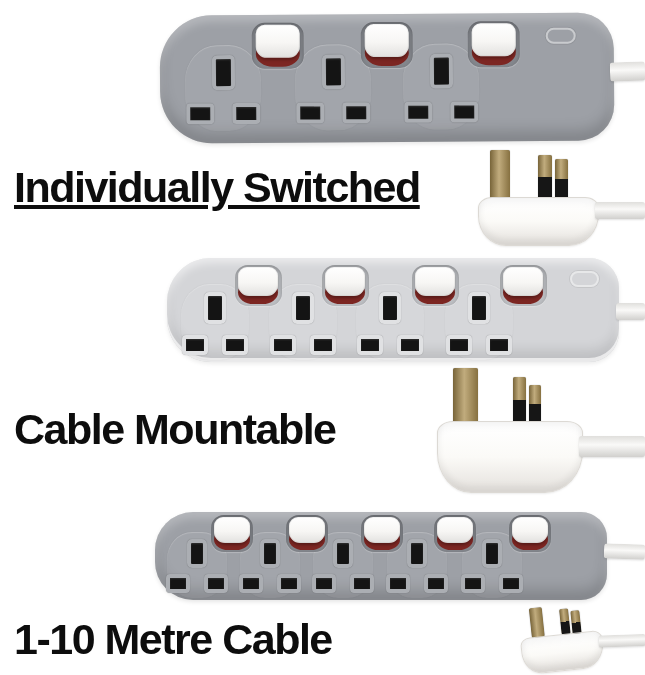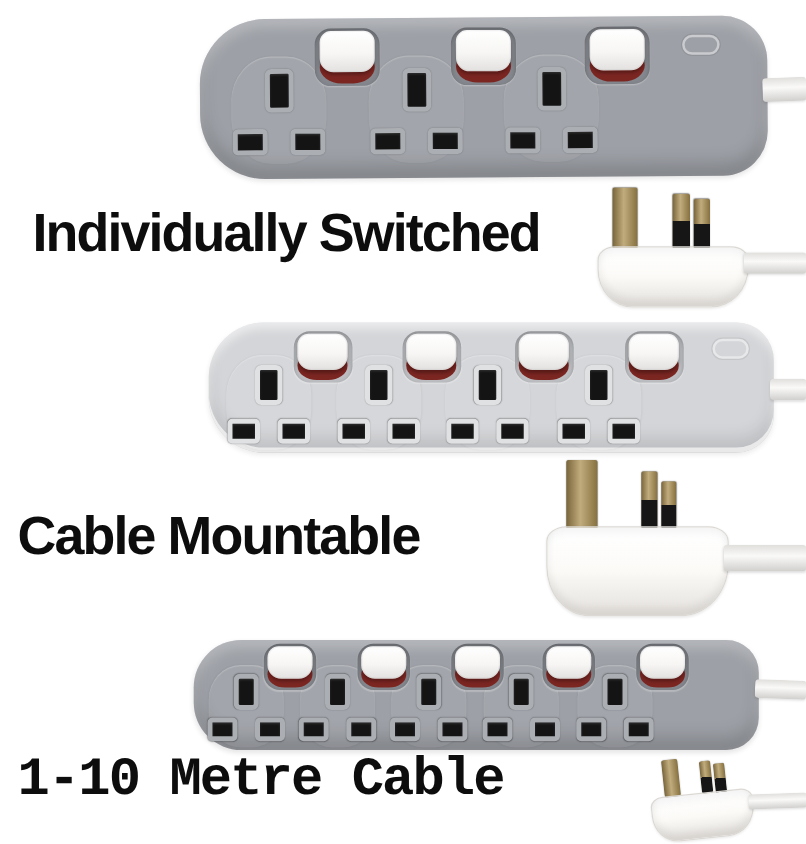--- a/index.html
+++ b/index.html
@@ -81,23 +81,23 @@
   .p3 .pin-live{left:44px;top:9px;width:9px;height:26px;}
   .p3 .pin-neutral{left:55px;top:12px;width:9px;height:24px;}
   .p3 .plug-cable{left:80px;top:41px;width:47px;height:12px;transform:rotate(4deg);}
 
   
   .caption{position:absolute;margin:0;font-weight:700;font-size:43px;line-height:1.1;
     letter-spacing:-1.5px;white-space:nowrap;color:var(--caption-text);
     text-shadow:-1px -1px 0 rgba(255,255,255,.85), 1px -1px 0 rgba(255,255,255,.85),
                 -1px 1px 0 rgba(255,255,255,.85), 1px 1px 0 rgba(255,255,255,.85),
                  0 0 6px rgba(255,255,255,.6);}
-  .s1 .caption{left:26px;top:164px;}
+  .s1 .caption{left:14px;top:164px;text-decoration:underline;}
   .s2 .caption{left:14px;top:406px;}
-  .s3 .caption{left:14px;top:600px;font-family:Liberation Mono, monospace;}
+  .s3 .caption{left:14px;top:616px;}
 </style>
 </head>
 <body>
 
 <div class="canvas">
 
   <section class="sec s1">
     <div class="strip grey">
         <div class="socket-face" style="left: 25px; top: 30px; width: 76px; height: 86px;"></div>
         <div class="slot v" style="left: 51.5px; top: 40px; width: 15px; height: 27px;"></div>

